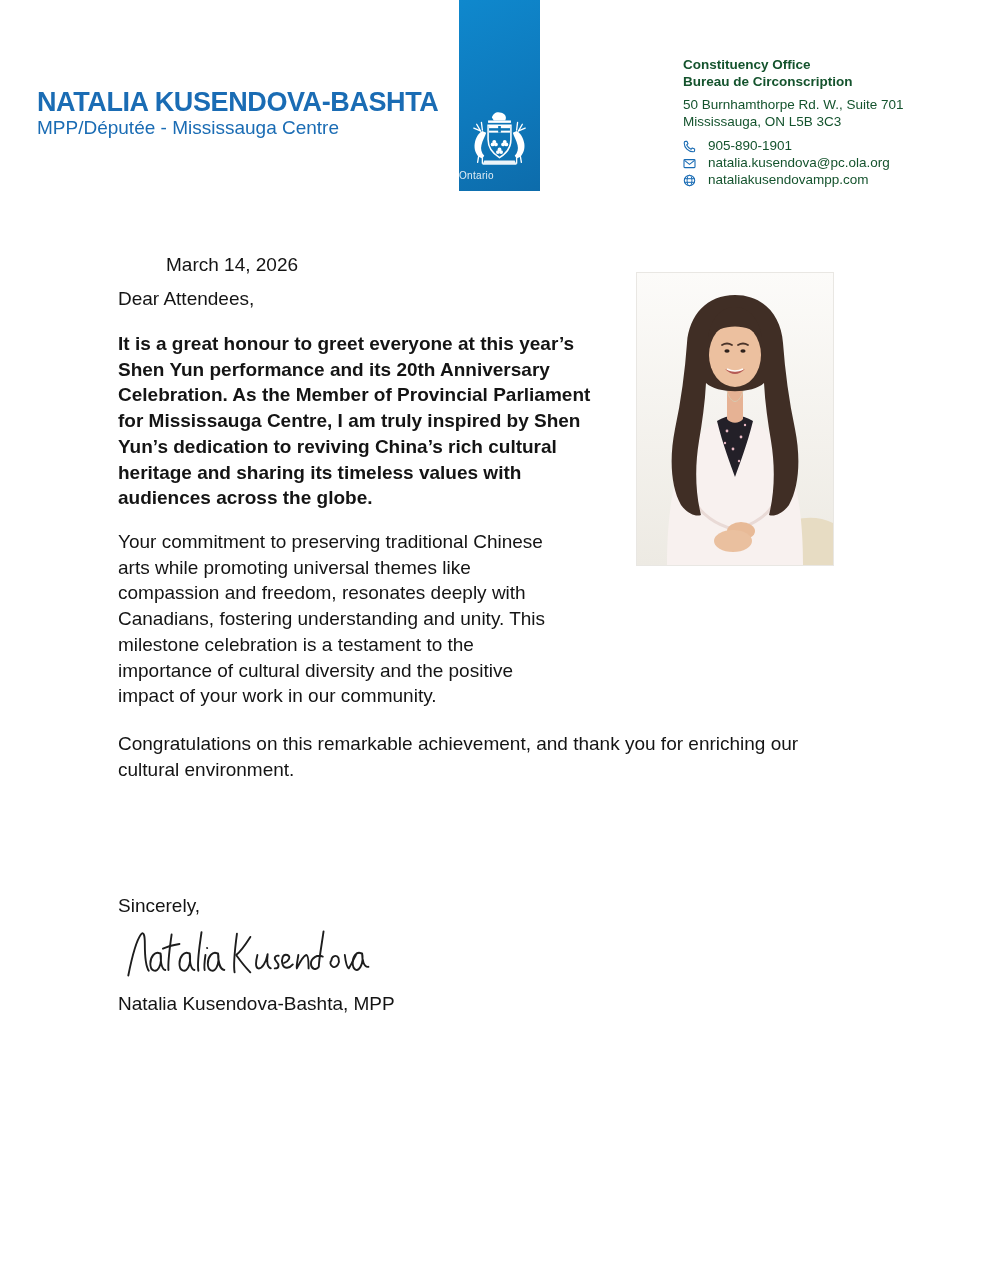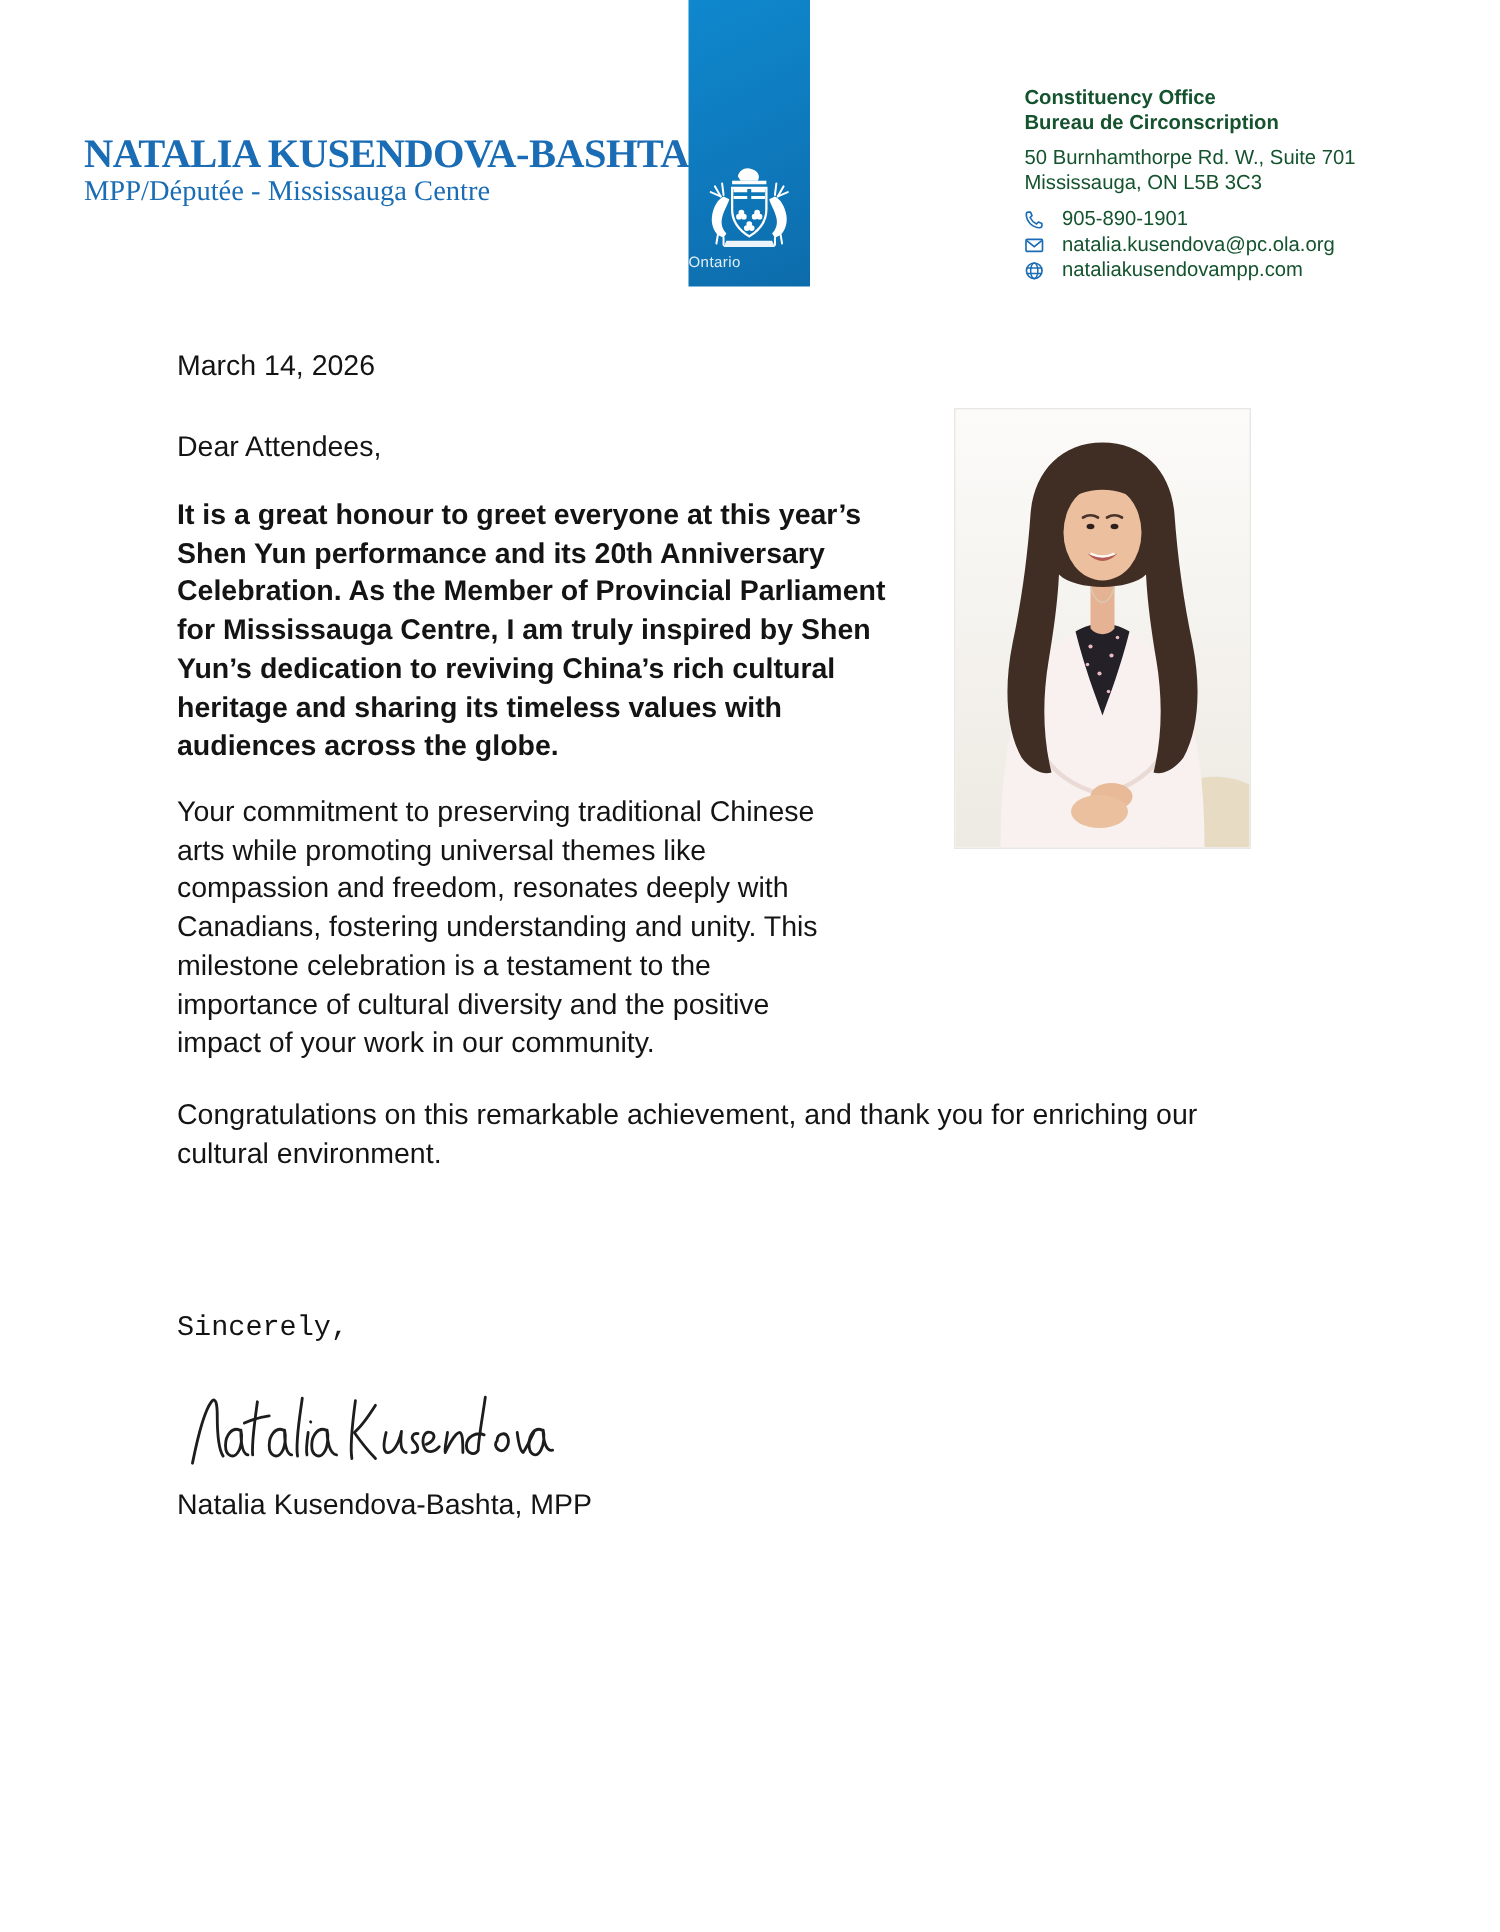--- a/index.html
+++ b/index.html
@@ -5,21 +5,21 @@
   html,body{margin:0;padding:0;background:#ffffff;}
   .page{
     position:relative;
     width:1000px;height:1288px;
     background:#ffffff;
     font-family:"Liberation Sans","DejaVu Sans",sans-serif;
     color:#111;
     overflow:hidden;
   }
   
-  .hdr-left{position:absolute;left:56px;top:88px;font-family:Liberation Serif, serif;}
+  .hdr-left{position:absolute;left:37px;top:88px;}
   .hdr-name{
     font-size:27px;font-weight:bold;color:#1a6cb4;
     letter-spacing:-0.4px;line-height:28px;white-space:nowrap;
   }
   .hdr-title{
     font-size:19px;color:#1a6cb4;line-height:22px;margin-top:1px;white-space:nowrap;
   }
   .banner{
     position:absolute;left:459px;top:0;width:81px;height:191px;
     background:linear-gradient(155deg,#0f88cd 0%,#0e79bc 55%,#0d6cab 100%);
@@ -31,26 +31,26 @@
   }
   
   .contact{position:absolute;left:683px;top:56px;color:#14532d;font-size:13.5px;}
   .c-bold{font-weight:bold;line-height:17px;white-space:nowrap;}
   .c-gap{height:7px;}
   .c-line{line-height:16.5px;white-space:nowrap;}
   .c-row{display:flex;align-items:center;gap:12px;line-height:16px;margin-top:1px;white-space:nowrap;}
   .c-row svg{flex:0 0 auto;}
   
   .body-text{position:absolute;left:118px;font-size:19px;line-height:25.7px;color:#141414;}
-  .date{top:232px;}
+  .date{top:252px;margin-left:48px;}
   .salutation{top:286px;}
   .para1{top:331px;width:540px;font-weight:bold;}
   .para2{top:529px;width:540px;}
   .para3{top:731px;width:800px;}
-  .closing{top:873px;font-family:Liberation Mono, monospace;}
+  .closing{top:893px;}
   .signer{top:991px;}
   .signature{position:absolute;left:122px;top:922px;}
   
   .photo{
     position:absolute;left:637px;top:273px;width:196px;height:292px;
     outline:1px solid #e9e7e3;
   }
 </style>
 </head>
 <body>

